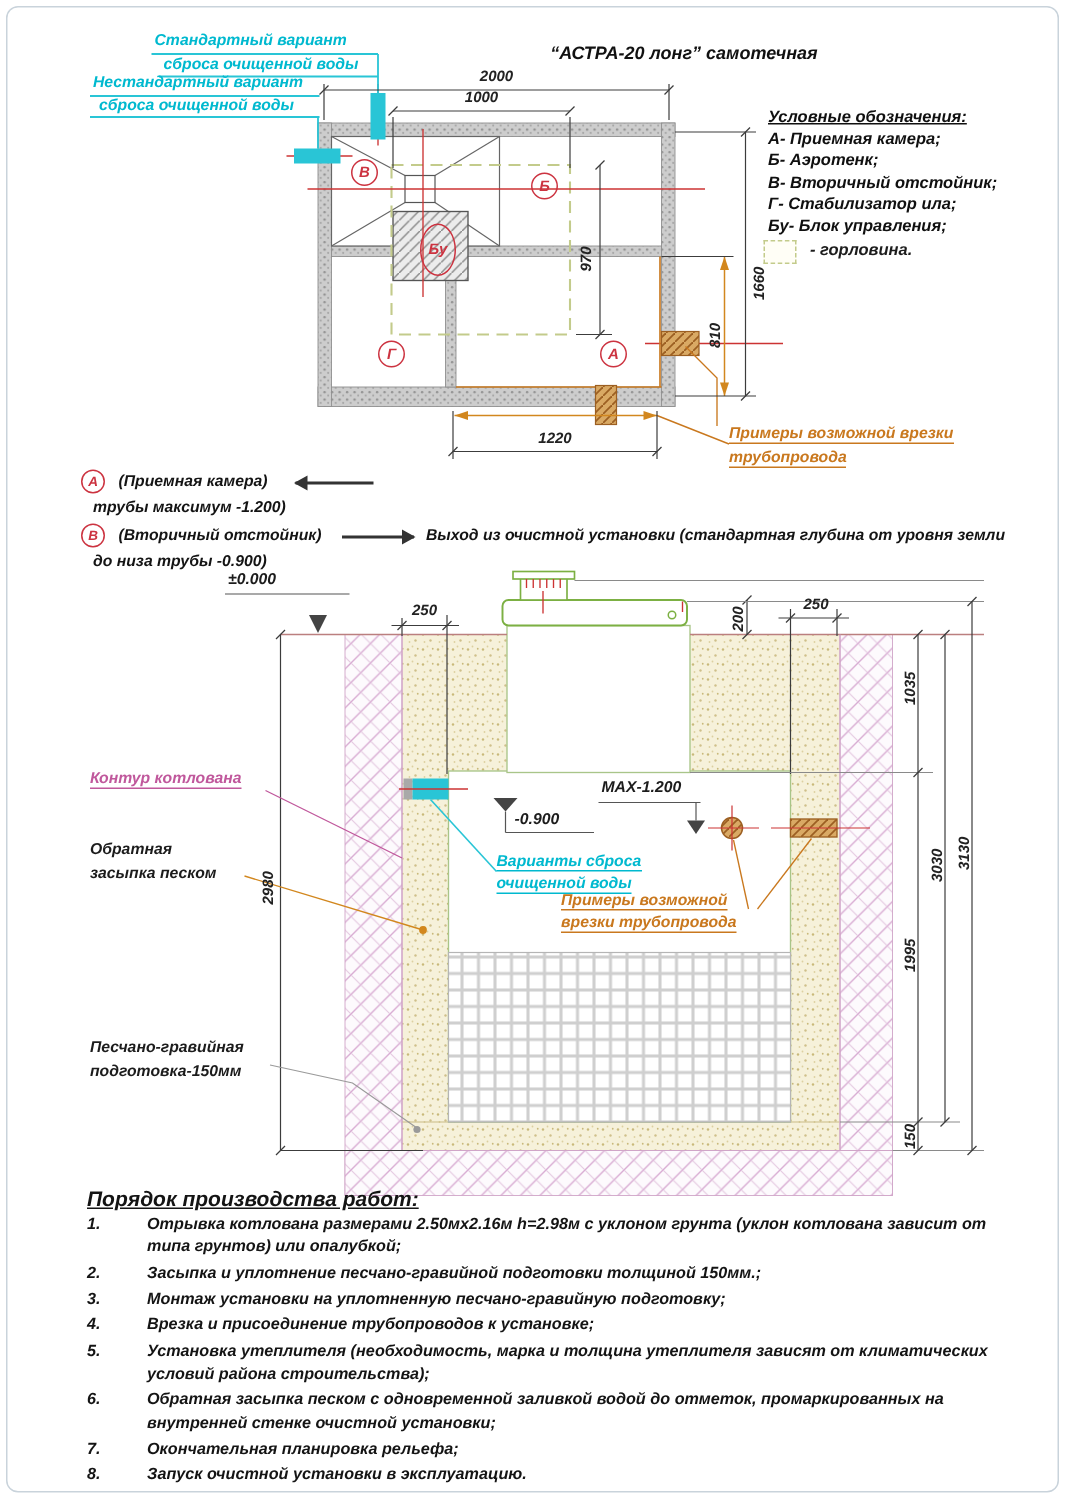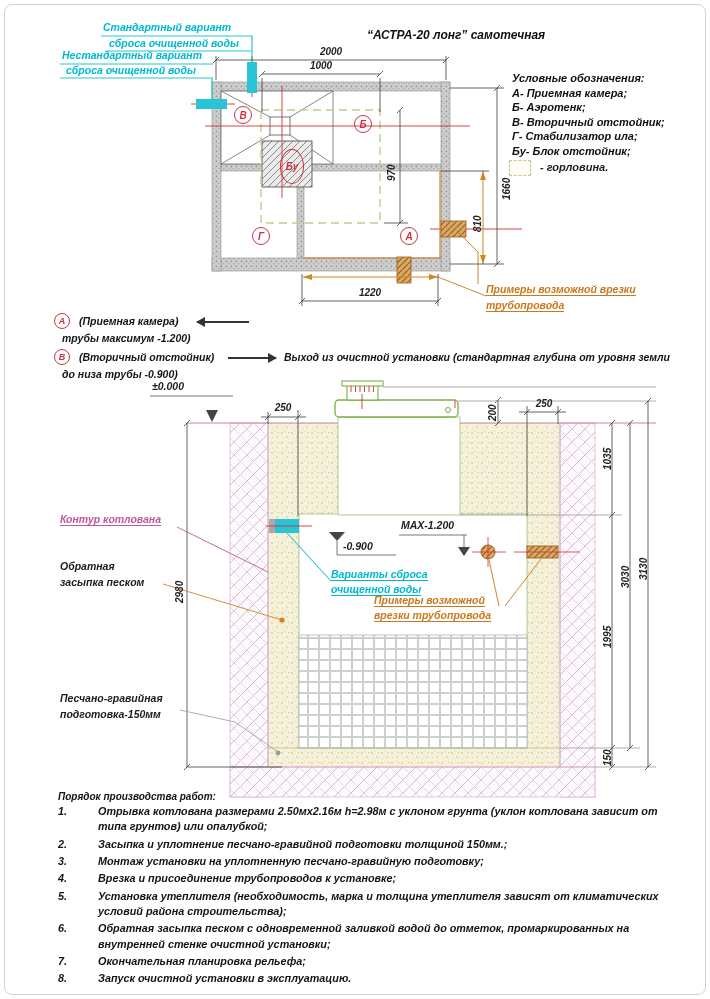--- a/index.html
+++ b/index.html
@@ -10,29 +10,29 @@
   .lab{position:absolute;font-style:italic;font-weight:700;font-size:10.5px;white-space:nowrap;color:#1c1c1c;}
   .dim{position:absolute;font-style:italic;font-weight:700;font-size:10px;color:#222;text-align:center;white-space:nowrap;}
   .vdim{position:absolute;transform:rotate(-90deg);transform-origin:0 0;font-style:italic;font-weight:700;font-size:10px;color:#222;white-space:nowrap;}
   .cyan{color:#00b9cf;} .orange{color:#c9781e;} .magenta{color:#c0589c;}
   .ul{border-bottom:1.2px solid currentColor;padding-bottom:0px;}
   .title1{position:absolute;left:330px;top:12px;width:252px;text-align:center;font-weight:700;font-style:italic;font-size:13px;color:#111;}
   .title2{position:absolute;left:330px;top:28px;width:252px;text-align:center;font-weight:700;font-style:italic;font-size:12px;color:#111;}
   .circ{position:absolute;border:1.4px solid #cc3340;border-radius:50%;color:#cc3340;
         font-weight:700;font-style:italic;font-size:10px;display:flex;align-items:center;justify-content:center;box-sizing:border-box;background:transparent;}
   .legend{position:absolute;left:512px;top:72px;width:160px;font-style:italic;font-weight:700;font-size:11px;color:#101010;}
-  .legend .lt{}
+  .legend .lt{text-decoration:underline;}
   .legend .li{margin-top:2.6px;}
   .swatch{position:absolute;left:509px;top:160px;width:22px;height:16px;border:1.4px dashed #c3cb8b;background:#fffef6;box-sizing:border-box;}
   .note{position:absolute;font-style:italic;font-weight:700;font-size:10.5px;color:#141414;white-space:nowrap;}
   .arr{position:absolute;height:2px;background:#333;}
   .arr.left:before{content:'';position:absolute;left:-1px;top:-4px;border:5px solid transparent;border-right:9px solid #333;border-left:0;}
   .arr.right:after{content:'';position:absolute;right:-1px;top:-4px;border:5px solid transparent;border-left:9px solid #333;border-right:0;}
   .wl{position:absolute;left:58px;top:791px;width:620px;font-style:italic;font-weight:700;font-size:10.8px;color:#141414;}
-  .wl-title{font-size:10px;}
+  .wl-title{text-decoration:underline;font-size:14px;}
   .wl-item{display:flex;margin-top:2px;line-height:1.42;}
   .wl-num{width:40px;flex:none;}
   .wl-text{flex:1;}
 </style>
 </head>
 <body>
 
 <div id="page">
 <div id="frame"></div>
 
@@ -280,21 +280,21 @@
 <span class="lab cyan" style="left:109px;top:37px;">сброса очищенной воды</span>
 <span class="lab cyan" style="left:62px;top:49px;">Нестандартный вариант</span>
 <span class="lab cyan" style="left:66px;top:64px;">сброса очищенной воды</span>
 
 <div class="legend">
   <div class="lt">Условные обозначения:</div>
   <div class="li">А- Приемная камера;</div>
   <div class="li">Б- Аэротенк;</div>
   <div class="li">В- Вторичный отстойник;</div>
   <div class="li">Г- Стабилизатор ила;</div>
-  <div class="li">Бу- Блок отстойник;</div>
+  <div class="li">Бу- Блок управления;</div>
 </div>
 <div class="swatch"></div>
 <span class="lab" style="left:540px;top:161px;font-size:11px;">- горловина.</span>
 
 <div class="circ" style="left:234px;top:106px;width:18px;height:18px;">В</div>
 <div class="circ" style="left:354px;top:115px;width:18px;height:18px;">Б</div>
 <div class="circ" style="left:280px;top:149px;width:24px;height:35px;">Бу</div>
 <div class="circ" style="left:252px;top:227px;width:18px;height:18px;">Г</div>
 <div class="circ" style="left:400px;top:227px;width:18px;height:18px;">А</div>
 

